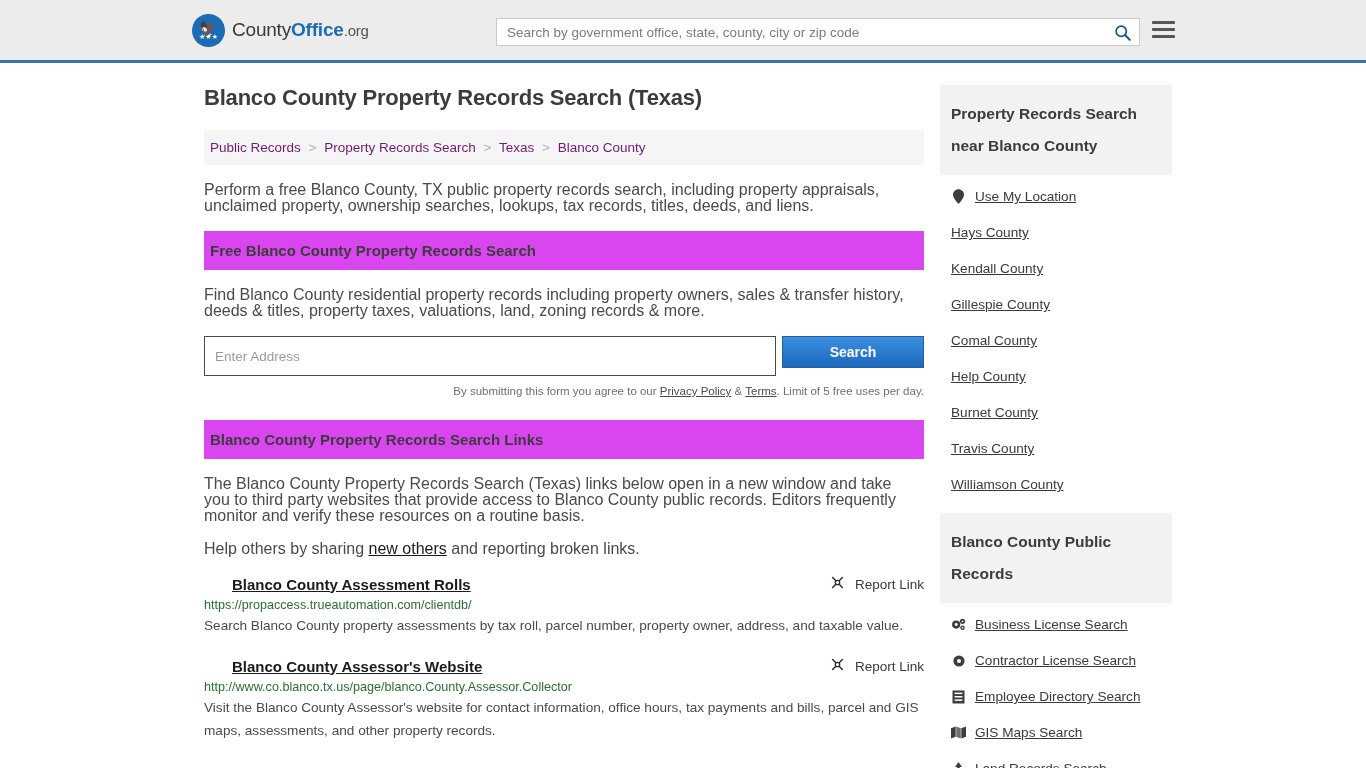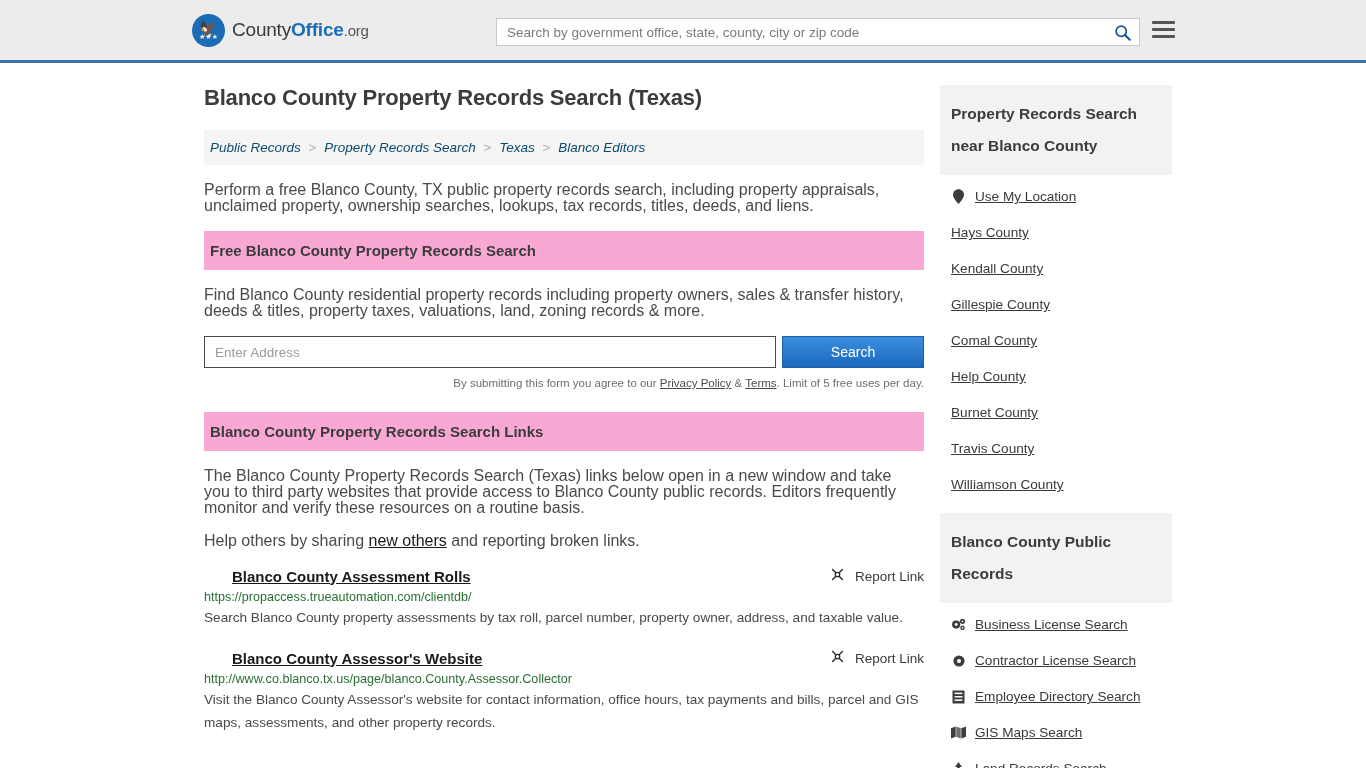--- a/index.html
+++ b/index.html
@@ -72,49 +72,49 @@
   h1.page-title {
     font-size:22px; font-weight:bold; color:#3c3c3c;
     margin:0 0 19px 0; letter-spacing:-0.2px;
   }
 
   .breadcrumb {
     background:#f5f5f5; padding:10px 6px;
     font-size:13.5px; color:#6b6b6b;
     margin-bottom:17px;
   }
-  .breadcrumb a { color:#0c4a6e; text-decoration:none;font-style:italic; }
+  .breadcrumb a { color:#701a75; text-decoration:none; }
   .breadcrumb .sep { color:#b0b0b0; margin:0 4px; }
 
   p.intro, p.body-text {
     font-size:16px; line-height:16px; color:#4a4a4a;
     margin:0 8px 17px 0;
   }
 
   .section-head {
-    background:#f9a8d4; padding:11px 6px;
+    background:#d946ef; padding:11px 6px;
     font-size:15px; font-weight:bold; color:#3c3c3c;
     margin-bottom:17px;
   }
 
   .form-row { display:flex; gap:6px; margin-bottom:9px; }
   .addr-input {
-    flex:1; height:32px;
+    flex:1; height:40px;
     border:1px solid #4a4a4a;
     font-family:"Liberation Sans", sans-serif;
     font-size:13.5px; color:#333;
     padding:0 10px; outline:none;
   }
   .addr-input::placeholder { color:#9b9b9b; }
   .search-btn {
     width:142px; height:32px;
     background:linear-gradient(#3c8ee0,#1b68bd);
     border:1px solid #1c5fa8; color:#ffffff;
     font-family:"Liberation Sans", sans-serif;
-    font-size:14px; font-weight:normal; cursor:pointer;
+    font-size:14px; font-weight:bold; cursor:pointer;
   }
   .disclaimer {
     text-align:right; font-size:11.5px; color:#6f6f6f;
     margin:0 0 23px 0;
   }
   .disclaimer a { color:#4a4a4a; text-decoration:underline; }
 
   .result { margin-bottom:19px; }
   .result-top { display:flex; align-items:center; justify-content:space-between;margin-left:28px; }
   .result-title {
@@ -184,21 +184,21 @@
 
     <h1 class="page-title">Blanco County Property Records Search (Texas)</h1>
 
     <div class="breadcrumb">
       <a href="#">Public Records</a>
       <span class="sep">&gt;</span>
       <a href="#">Property Records Search</a>
       <span class="sep">&gt;</span>
       <a href="#">Texas</a>
       <span class="sep">&gt;</span>
-      <a href="#">Blanco Editors</a>
+      <a href="#">Blanco County</a>
     </div>
 
     <p class="intro">Perform a free Blanco County, TX public property records search, including property appraisals, unclaimed property, ownership searches, lookups, tax records, titles, deeds, and liens.</p>
 
     <div class="section-head">Free Blanco County Property Records Search</div>
 
     <p class="body-text">Find Blanco County residential property records including property owners, sales &amp; transfer history, deeds &amp; titles, property taxes, valuations, land, zoning records &amp; more.</p>
 
     <div class="form-row">
       <input class="addr-input" type="text" placeholder="Enter Address" style="">

